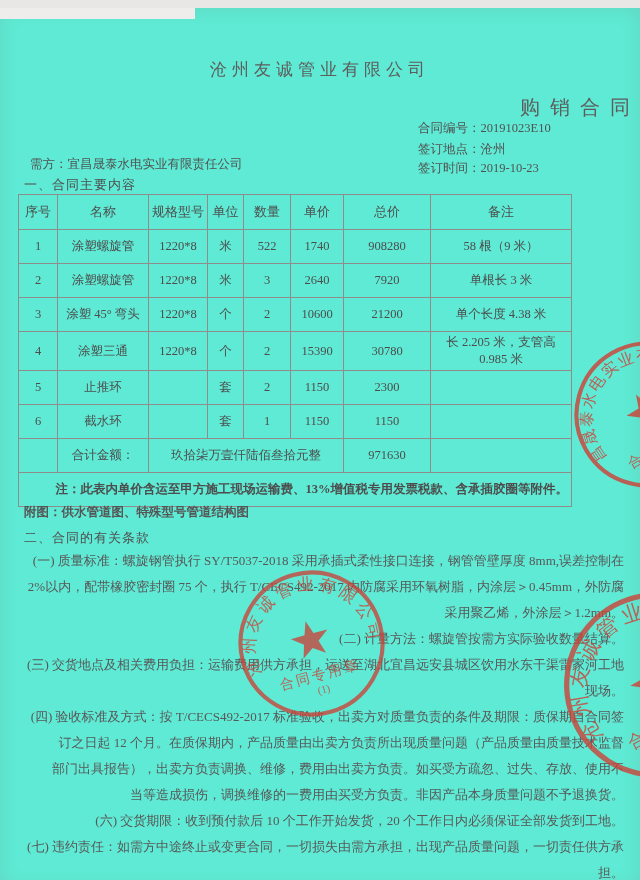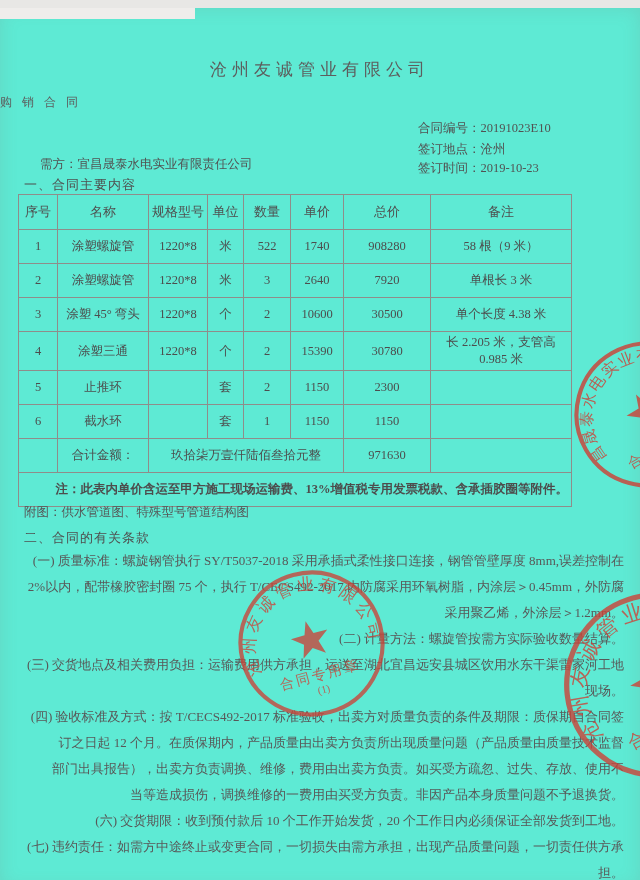--- a/index.html
+++ b/index.html
@@ -6,32 +6,32 @@
   .page{
     position:relative;width:640px;height:880px;margin:8px auto;
     background:#5eead4;overflow:hidden;
     font-family:"Liberation Serif","DejaVu Serif",serif;
     color:#565656;
     box-shadow:inset 0 0 18px rgba(120,118,112,.18);
   }
   .scan-strip{position:absolute;left:0;top:0;width:195px;height:11px;background:#efedeb;}
   .company-title{position:absolute;left:0;top:50px;width:100%;text-align:center;
     font-size:17px;letter-spacing:5px;color:#5d5d5d;}
-  .doc-title{position:absolute;left:0;top:86px;width:100%;text-align:left;
-    font-size:12px;letter-spacing:10px;color:#5d5d5d;}
+  .doc-title{position:absolute;left:0;top:86px;width:100%;text-align:right;
+    font-size:20px;letter-spacing:10px;color:#5d5d5d;}
   .meta{position:absolute;font-size:12.5px;color:#525252;white-space:nowrap;}
   #supplier-line{left:30px;top:116px;}
-  #buyer-line{left:40px;top:148px;}
+  #buyer-line{left:30px;top:148px;}
   #contract-no-line{left:418px;top:112px;text-align:right;}
   #sign-place-line{left:418px;top:133px;}
   #sign-date-line{left:418px;top:152px;}
   .sec-heading{position:absolute;font-size:13px;color:#4f4f4f;letter-spacing:1px;}
   #sec1-heading{left:24px;top:168px;}
   #sec2-heading{left:24px;top:521px;}
-  #attachment-line{position:absolute;left:24px;top:496px;font-size:12.5px;color:#555;}
+  #attachment-line{position:absolute;left:24px;top:496px;font-size:12.5px;color:#555;font-weight:bold;}
   table.items{
     position:absolute;left:18px;top:186px;width:553px;
     border-collapse:collapse;table-layout:fixed;
     font-size:12.5px;color:#4d4d4d;
   }
   table.items th,table.items td{
     border:1px solid #8f8d8a;text-align:center;vertical-align:middle;
     padding:2px 3px;font-weight:normal;overflow:hidden;
   }
   table.items thead th{height:30px;font-size:13px;color:#4f4f4f;}
@@ -119,21 +119,21 @@
         <td>7920</td>
         <td>单根长 3 米</td>
       </tr>
       <tr>
         <td>3</td>
         <td>涂塑 45° 弯头</td>
         <td>1220*8</td>
         <td>个</td>
         <td>2</td>
         <td>10600</td>
-        <td>30500</td>
+        <td>21200</td>
         <td>单个长度 4.38 米</td>
       </tr>
       <tr class="tall">
         <td>4</td>
         <td>涂塑三通</td>
         <td>1220*8</td>
         <td>个</td>
         <td>2</td>
         <td>15390</td>
         <td>30780</td>

